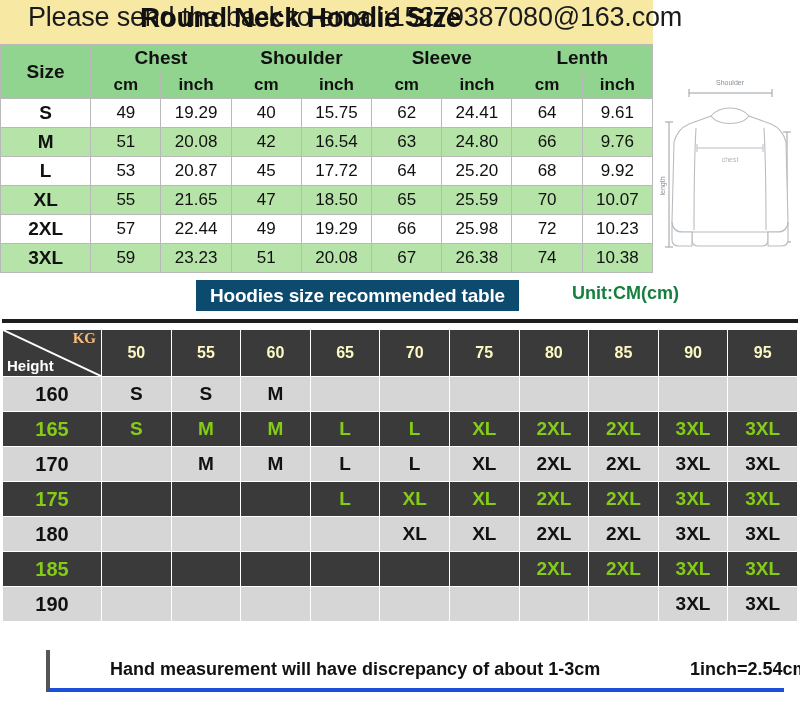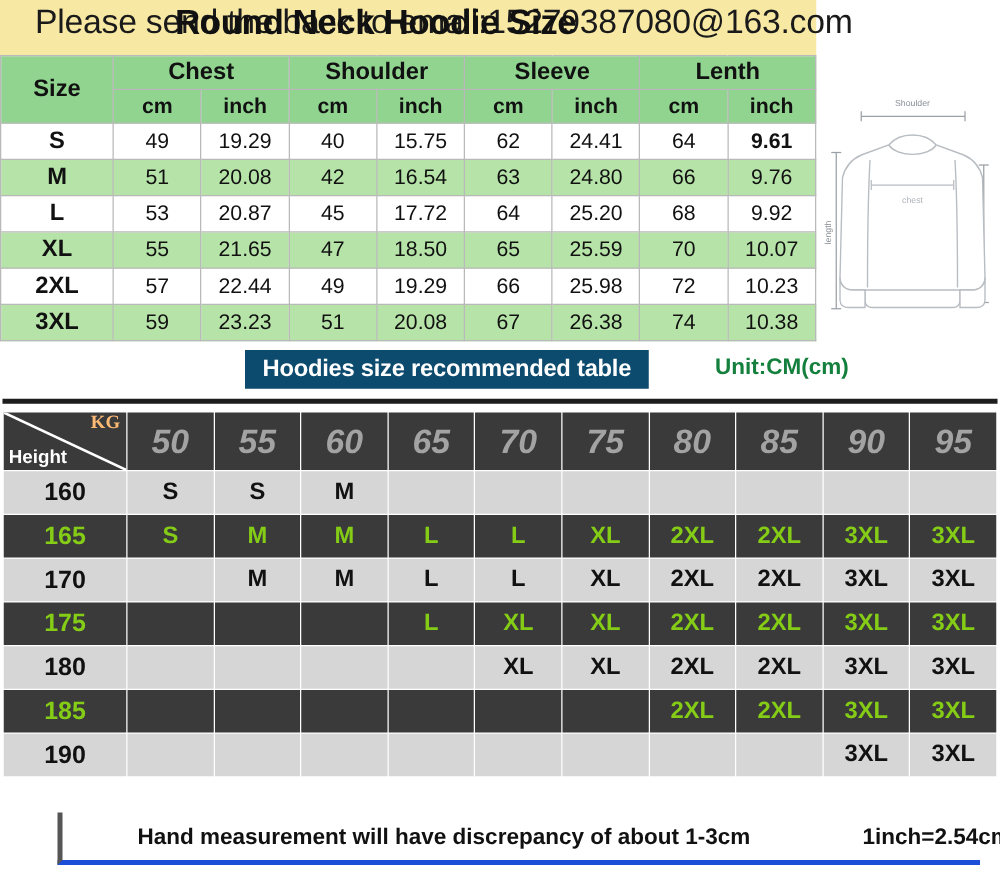--- a/index.html
+++ b/index.html
@@ -212,24 +212,23 @@
     left: 4px;
     bottom: 2px;
     color: #ffffff;
     font-size: 15px;
     font-weight: bold;
   }
 
   th.kgcol {
     height: 46px;
     background: #3a3a3a;
-    color: #a3a3a3;
-    font-size: 27px;
-    font-weight: bold;
-    font-style: italic;
+    color: #fef9c3;
+    font-size: 16px;
+    font-weight: bold;
   }
 
   tr.r-light td { background: #d6d6d6; color: #111111; }
   tr.r-dark  td { background: #3a3a3a; color: #84cc16; }
 
   table.rec-table tbody td {
     height: 34px;
     font-size: 19px;
   }
 
@@ -306,21 +305,21 @@
       <tbody id="size-table-body">
           <tr class="rw-white">
             <td class="sizecell">S</td>
             <td style="width: 65px;">49</td>
             <td style="width: 75px;">19.29</td>
             <td style="width: 65px;">40</td>
             <td style="width: 75px;">15.75</td>
             <td style="width: 65px;">62</td>
             <td style="width: 75px;">24.41</td>
             <td style="width: 65px;">64</td>
-            <td style="width: 75px; font-weight: bold;">9.61</td>
+            <td style="width: 75px;">9.61</td>
           </tr>
           <tr class="rw-green">
             <td class="sizecell">M</td>
             <td style="width: 65px;">51</td>
             <td style="width: 75px;">20.08</td>
             <td style="width: 65px;">42</td>
             <td style="width: 75px;">16.54</td>
             <td style="width: 65px;">63</td>
             <td style="width: 75px;">24.80</td>
             <td style="width: 65px;">66</td>

